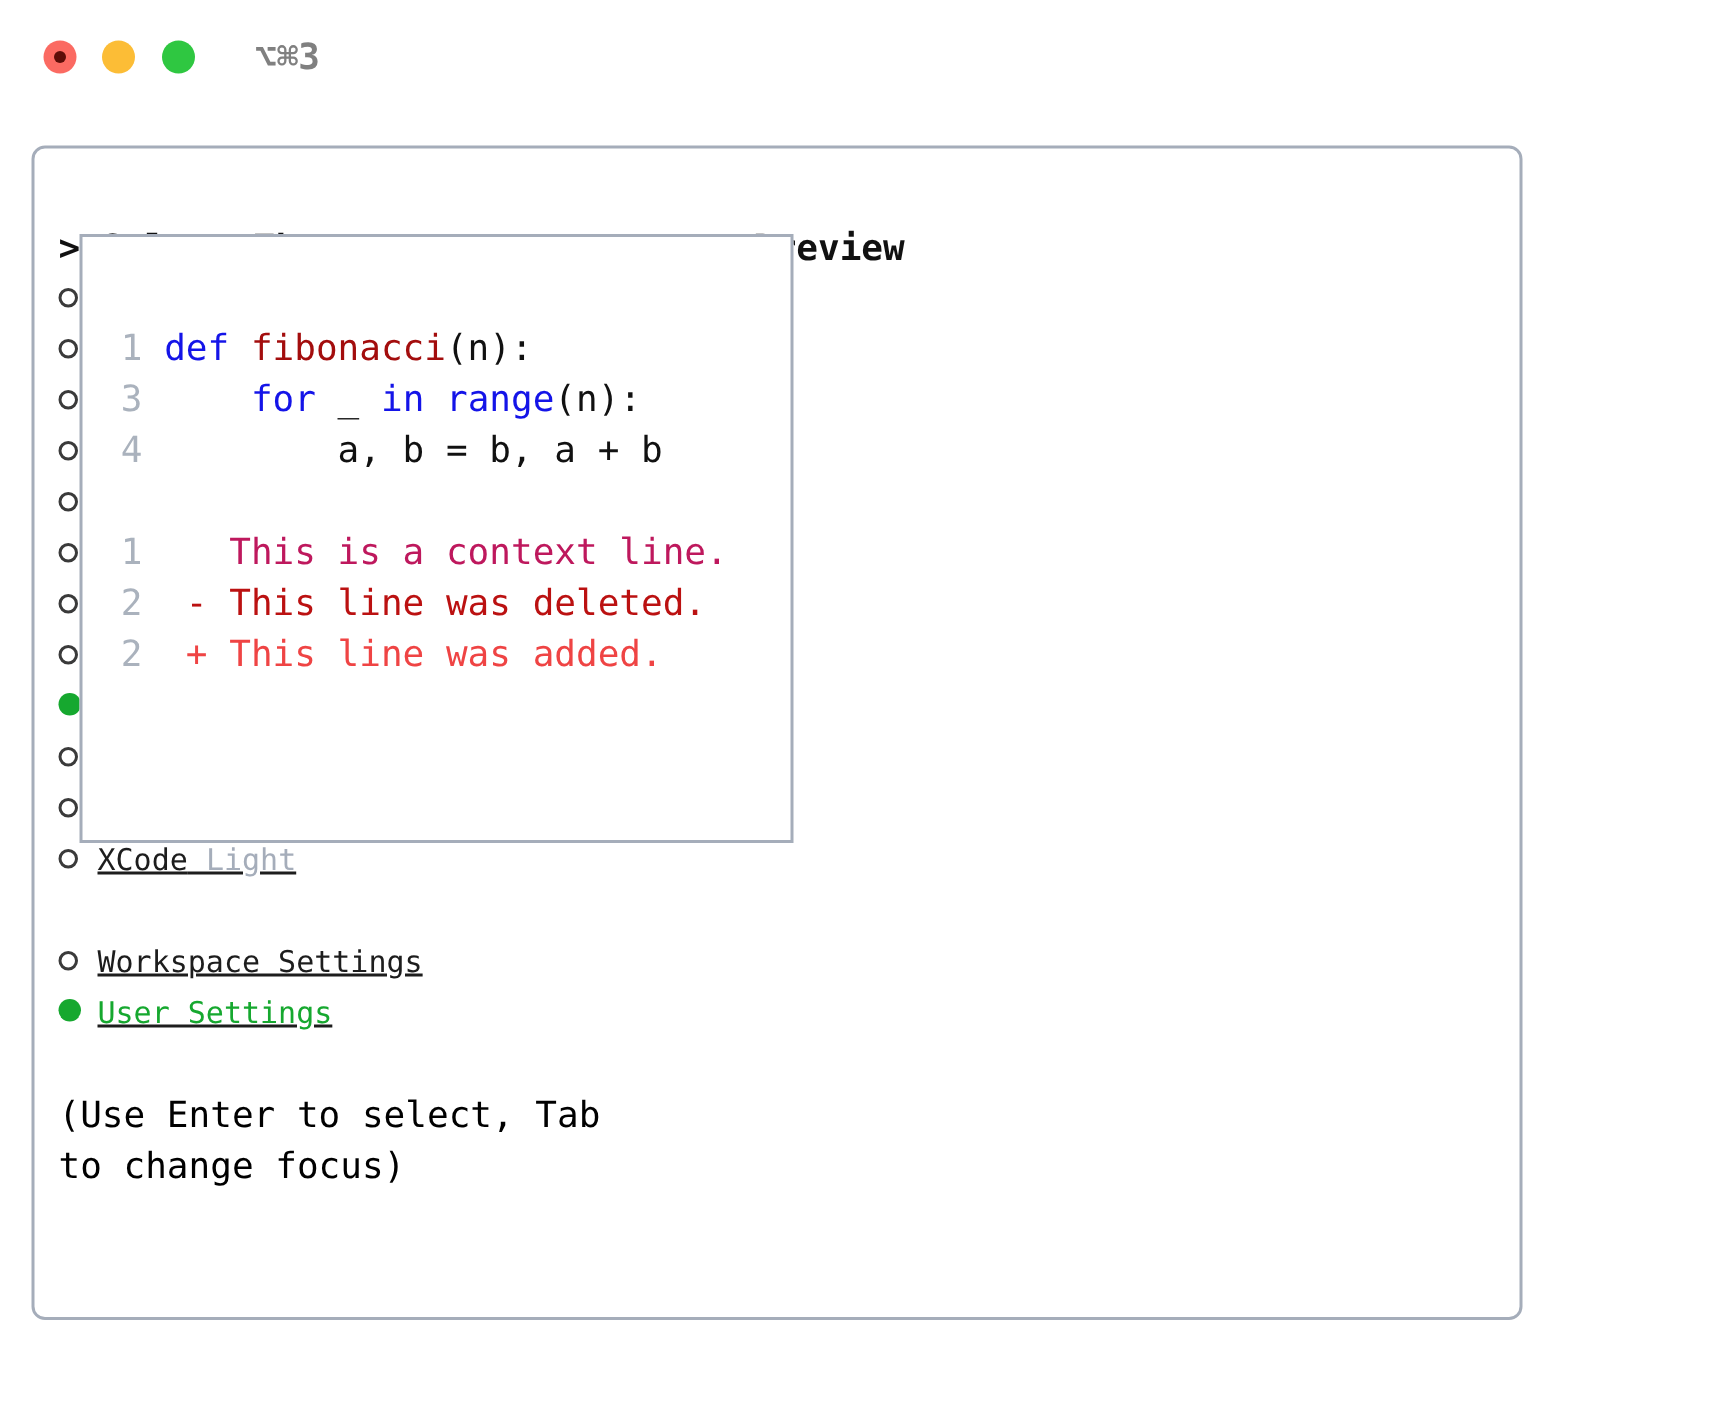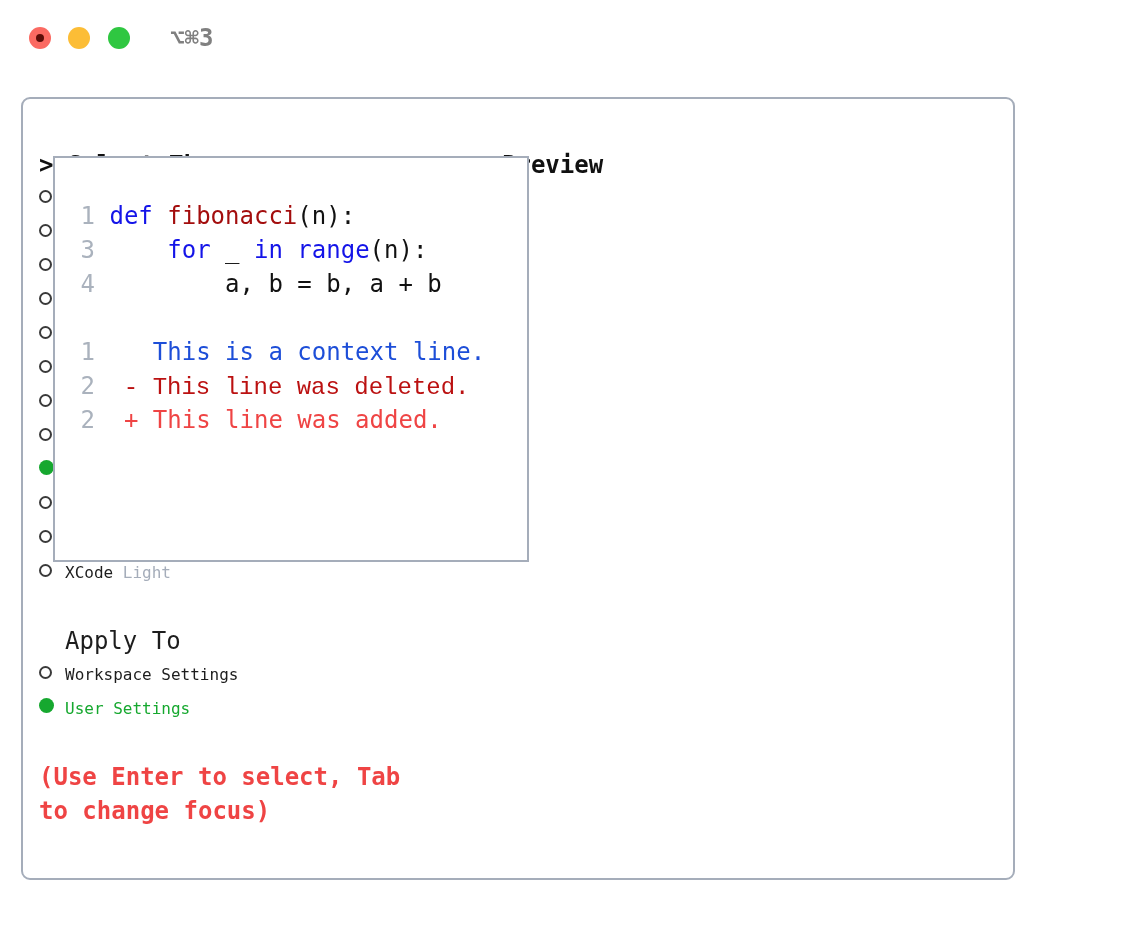--- a/index.html
+++ b/index.html
@@ -77,25 +77,26 @@
   }
   .sect-title {
     font-size: 24px;
     font-weight: bold;
     color: #111111;
     line-height: 34px;
     height: 34px;
     white-space: pre;
   }
   .opt-row {
-    font-size: 16px;
+    font-size: 20px;
     line-height: 34px;
     height: 34px;
     white-space: pre;
     color: #1d1d1d;
+    text-decoration: underline;
   }
   .marker {
     display: inline-block;
     width: 26px;
   }
   .marker .hollow {
     display: inline-block;
     width: 13px; height: 13px;
     border: 2px solid #3a3a3a;
     border-radius: 50%;
@@ -119,24 +120,23 @@
     color: #1d1d1d;
     white-space: pre;
     padding-left: 26px;
   }
   .spacer-34 { height: 34px; }
   #hint {
     margin-top: 34px;
     padding-left: 0px;
     font-size: 24px;
     line-height: 34px;
-    color: #ef4444;
+    color: #000000;
     width: 400px;
     word-spacing: 0px;
-    font-weight: bold;
   }
   
   #preview-column {
     position: absolute;
     left: 479px;
     top: 49px;
     width: 500px;
   }
   #preview-title {
     font-size: 24px;
@@ -151,40 +151,40 @@
     top: 57px;
     width: 476px;
     height: 406px;
     border: 2px solid #a5adba;
     box-sizing: border-box;
     background: #ffffff;
   }
   #code-area {
     position: absolute;
     left: 0px;
-    top: 41px;
+    top: 57px;
     width: 476px;
   }
   .code-line {
     font-size: 24px;
     line-height: 34px;
     height: 34px;
     white-space: pre;
   }
   .lnum {
     display: inline-block;
     width: 40px;
     text-align: right;
     color: #aab2bd;
   }
   .kw   { color: #1414e8; }
   .fn   { color: #a30d0d; }
   .pl   { color: #111111; }
-  .ctx  { color: #1d4ed8; }
-  .del  { color: #bb1111; font-family: Liberation Mono, monospace; }
+  .ctx  { color: #be185d; }
+  .del  { color: #bb1111; }
   .add  { color: #ef4444; }
   .blank-line { height: 34px; }
 </style>
 </head>
 <body>
 
 <div id="app-window">
 
   <div id="titlebar">
     <div class="traffic-light" id="tl-close"></div>
@@ -208,21 +208,20 @@
           <div class="opt-row"><span class="marker"><span class="hollow"></span></span><span class="opt-name">ANSI Light</span><span class="opt-cat"> Light</span></div>
           <div class="opt-row"><span class="marker"><span class="hollow"></span></span><span class="opt-name">Ayu Light</span><span class="opt-cat"> Light</span></div>
           <div class="opt-row selected"><span class="marker"><span class="filled"></span></span><span class="opt-name">Default Light</span><span class="opt-cat"> Light</span></div>
           <div class="opt-row"><span class="marker"><span class="hollow"></span></span><span class="opt-name">GitHub Light</span><span class="opt-cat"> Light</span></div>
           <div class="opt-row"><span class="marker"><span class="hollow"></span></span><span class="opt-name">Google Code</span><span class="opt-cat"> Light</span></div>
           <div class="opt-row"><span class="marker"><span class="hollow"></span></span><span class="opt-name">XCode</span><span class="opt-cat"> Light</span></div>
         </div>
 
       <div class="spacer-34"></div>
 
-      <div class="apply-title">Apply To</div>
       <div id="apply-list">
           <div class="opt-row"><span class="marker"><span class="hollow"></span></span><span class="opt-name">Workspace Settings</span></div>
           <div class="opt-row selected"><span class="marker"><span class="filled"></span></span><span class="opt-name">User Settings</span></div>
         </div>
 
       <div id="hint">(Use Enter to select, Tab to change focus)</div>
     </div>
 
     <div id="preview-column">
       <div id="preview-title">Preview</div>

